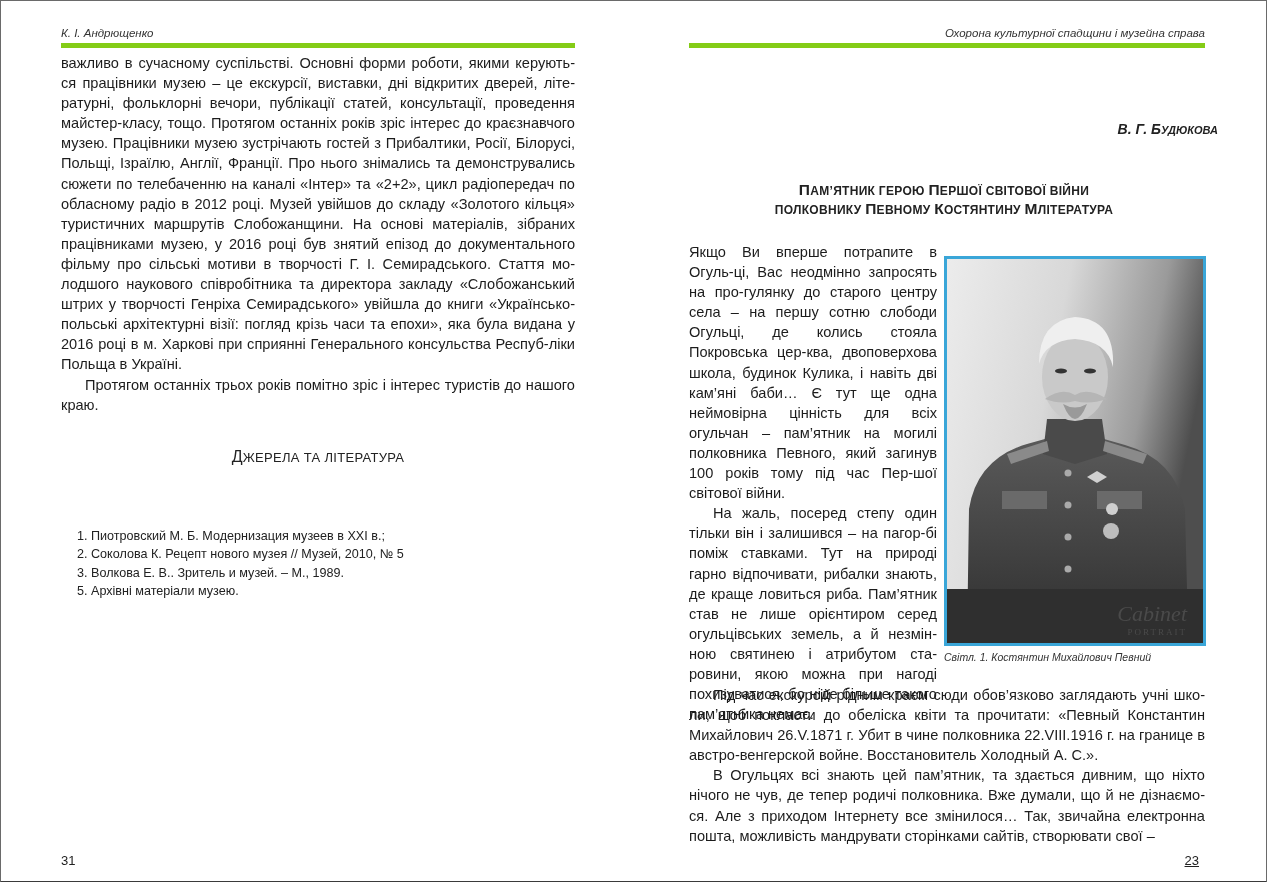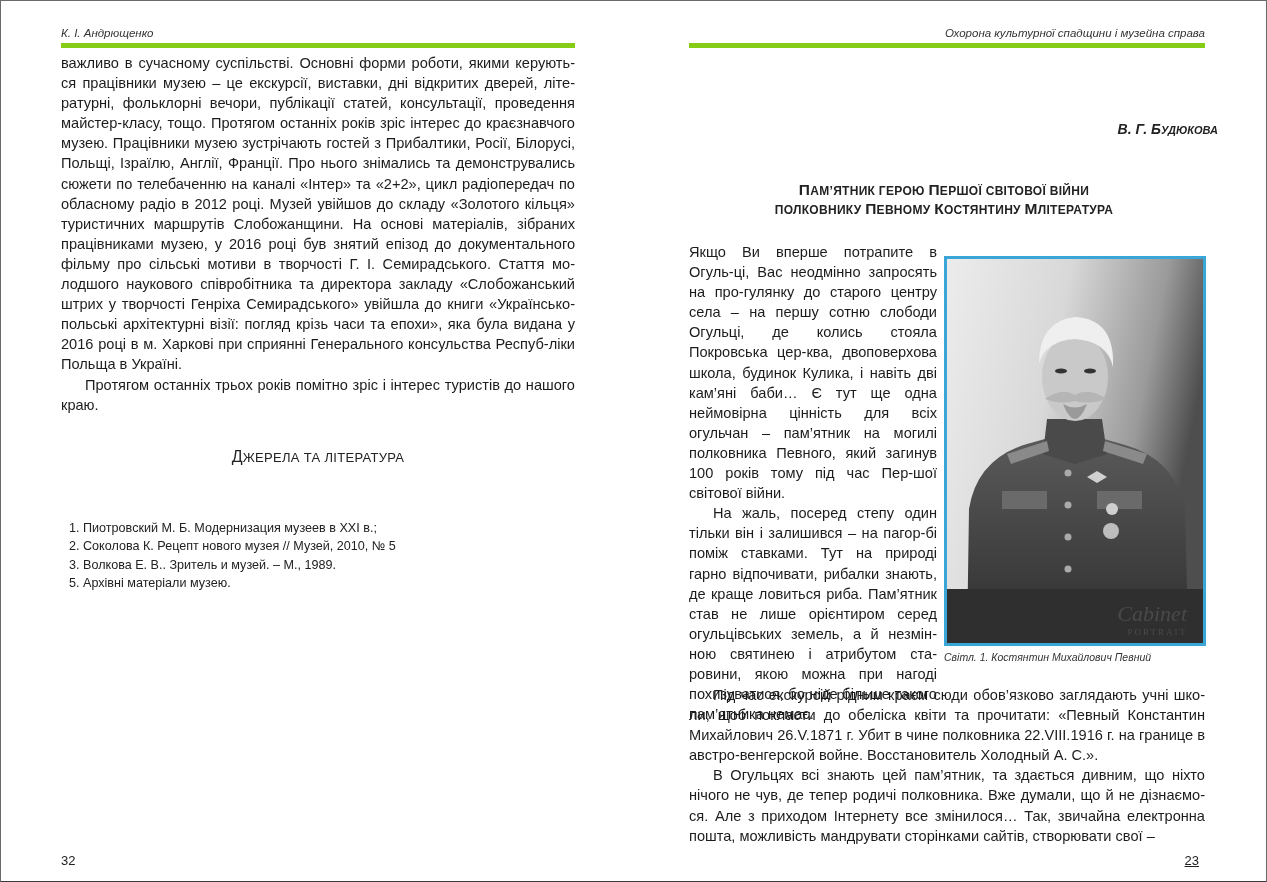--- a/index.html
+++ b/index.html
@@ -29,21 +29,21 @@
   .body-text p.indent { text-indent: 24px; }
 
   .left .main-text { position: absolute; left: 60px; top: 52px; width: 514px; }
 
   .section-title {
     position: absolute; left: 60px; top: 447px; width: 514px; text-align: center;
     font-size: 13px; letter-spacing: 0.3px; color: #222;
   }
   .section-title .cap { font-size: 16px; }
 
-  .refs { position: absolute; left: 60px; top: 510px; width: 514px; list-style: none; margin: 8px; padding: 0; }
+  .refs { position: absolute; left: 60px; top: 510px; width: 514px; list-style: none; margin: 16px; padding: 0; }
   .refs li { font-size: 12.6px; line-height: 18.4px; color: #222; }
 
   .page-num { position: absolute; top: 852px; font-size: 13px; color: #222; }
   .left .page-num { left: 60px; }
   .right .page-num { right: 67px; text-decoration: underline; }
 
   .author {
     position: absolute; right: 48px; top: 120px; font-weight: bold; font-style: italic;
     font-size: 14px; color: #222;
   }
@@ -85,21 +85,21 @@
       <span class="cap">Д</span><span>ЖЕРЕЛА ТА ЛІТЕРАТУРА</span>
     </div>
 
     <ul class="refs">
       <li>1. Пиотровский М. Б. Модернизация музеев в XXI в.;</li>
       <li>2. Соколова К. Рецепт нового музея // Музей, 2010, № 5</li>
       <li>3. Волкова Е. В.. Зритель и музей. – М., 1989.</li>
       <li>5. Архівні матеріали музею.</li>
     </ul>
 
-    <div class="page-num">32</div>
+    <div class="page-num">31</div>
   </div>
 
   <div class="page right">
     <div class="running-head">Охорона культурної спадщини і музейна справа</div>
 
     <div class="author">
       <span>В. Г. Б</span><span class="sc">УДЮКОВА</span>
     </div>
 
     <div class="article-title">

